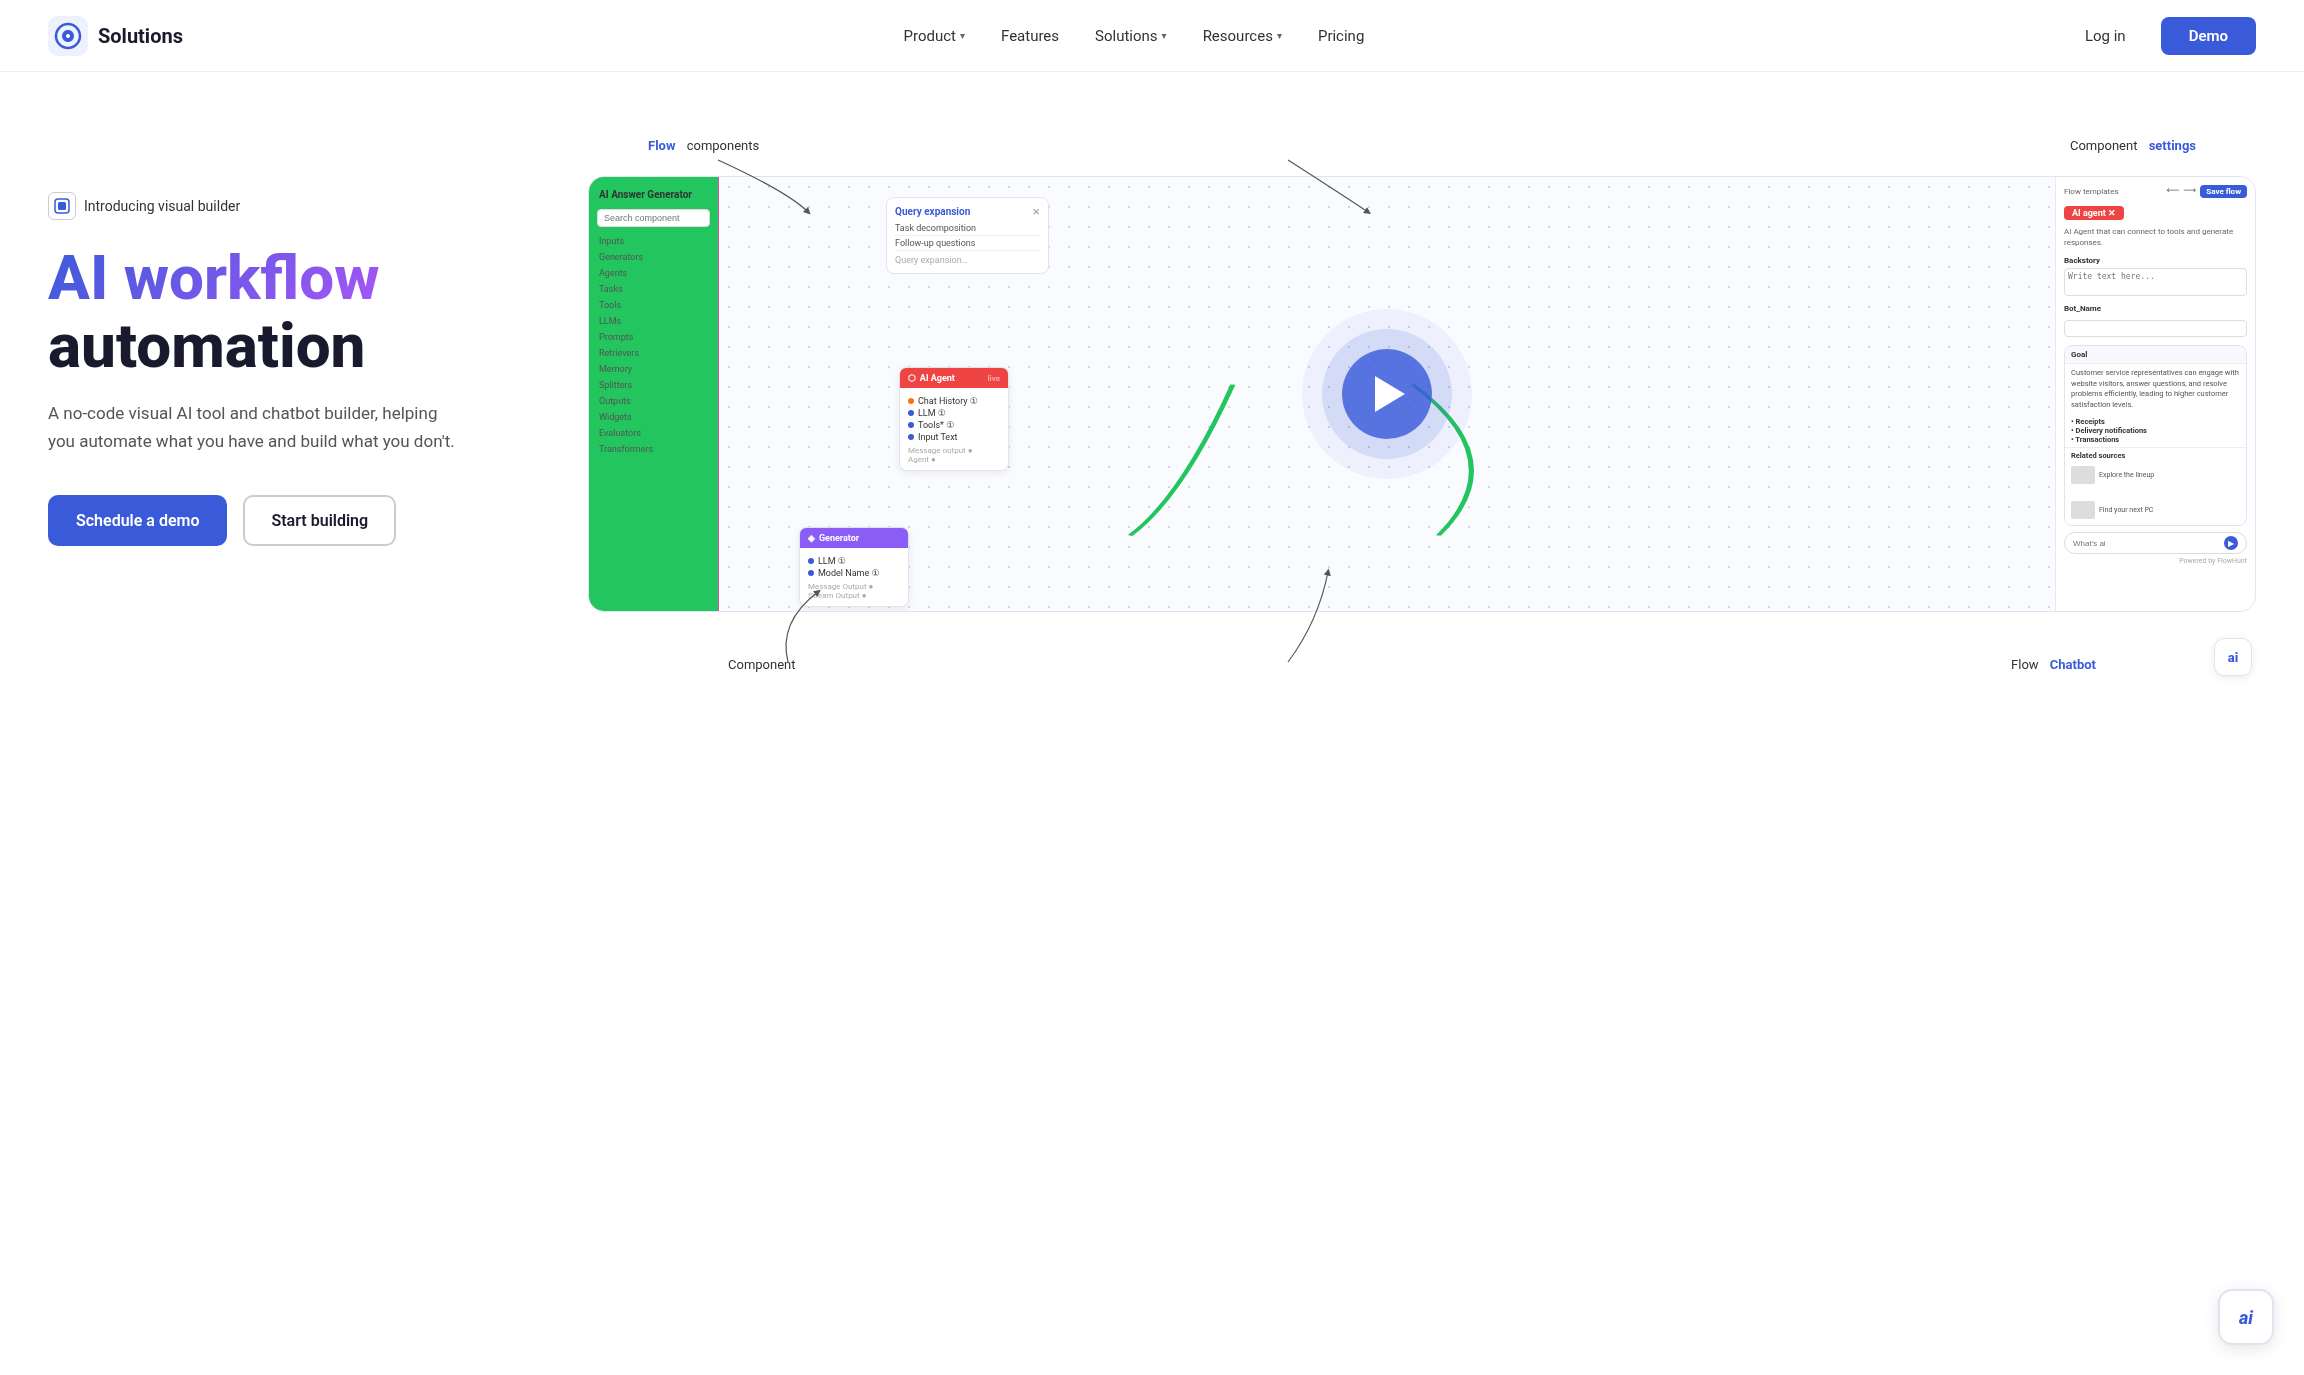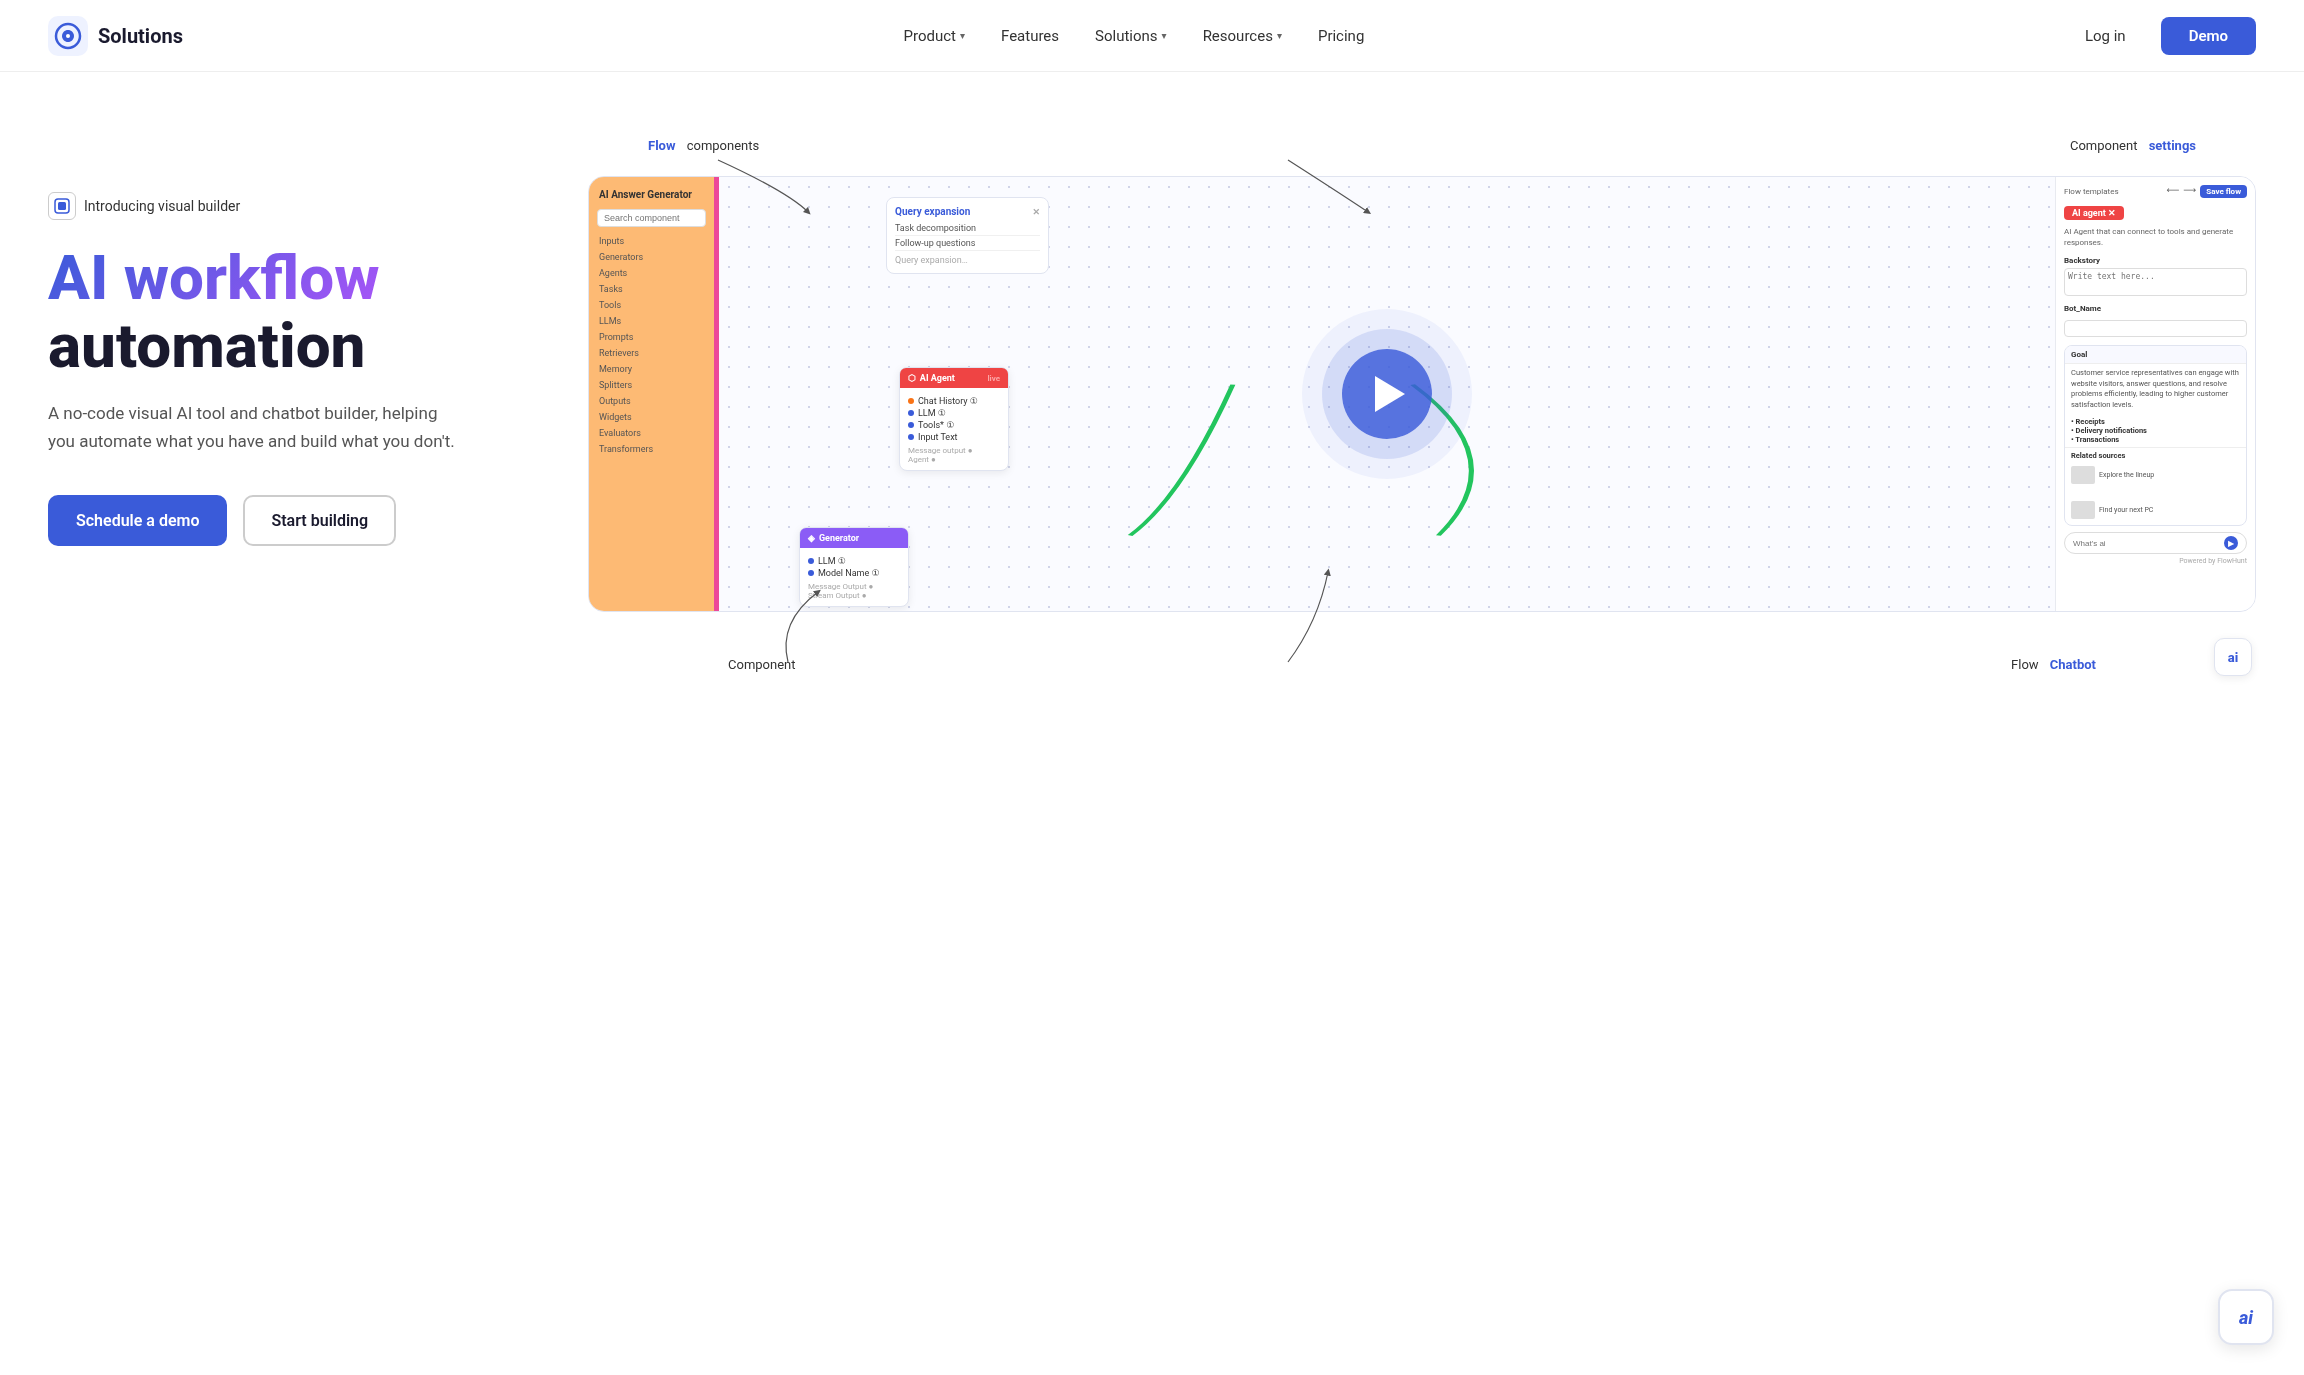--- a/index.html
+++ b/index.html
@@ -47,21 +47,21 @@
 
     
     .diagram-frame {
       position: absolute; top: 44px; left: 0; right: 0; bottom: 80px;
       background: #f5f7ff; border-radius: 16px; border: 1px solid #e0e4f0;
       overflow: hidden; display: flex;
     }
 
     
     .comp-panel {
-      width: 130px; background: #fdba74; border-right: 5px solid #ec4899;
+      width: 130px; background: #22c55e; border-right: 1px solid #ec4899;
       padding: 8px 0; flex-shrink: 0;
     }
     .comp-panel-title { font-size: 10px; font-weight: 700; color: #333; padding: 4px 10px 6px; }
     .comp-search { margin: 0 8px 6px; padding: 3px 6px; border: 1px solid #ddd; border-radius: 4px; font-size: 9px; color: #aaa; width: calc(100% - 16px); }
     .comp-group { font-size: 9px; color: #555; padding: 3px 10px; cursor: pointer; }
 
     
     .canvas-area {
       flex: 1; position: relative; background: #fafbff;
       background-image: radial-gradient(circle, #d0d4e8 1px, transparent 1px);

